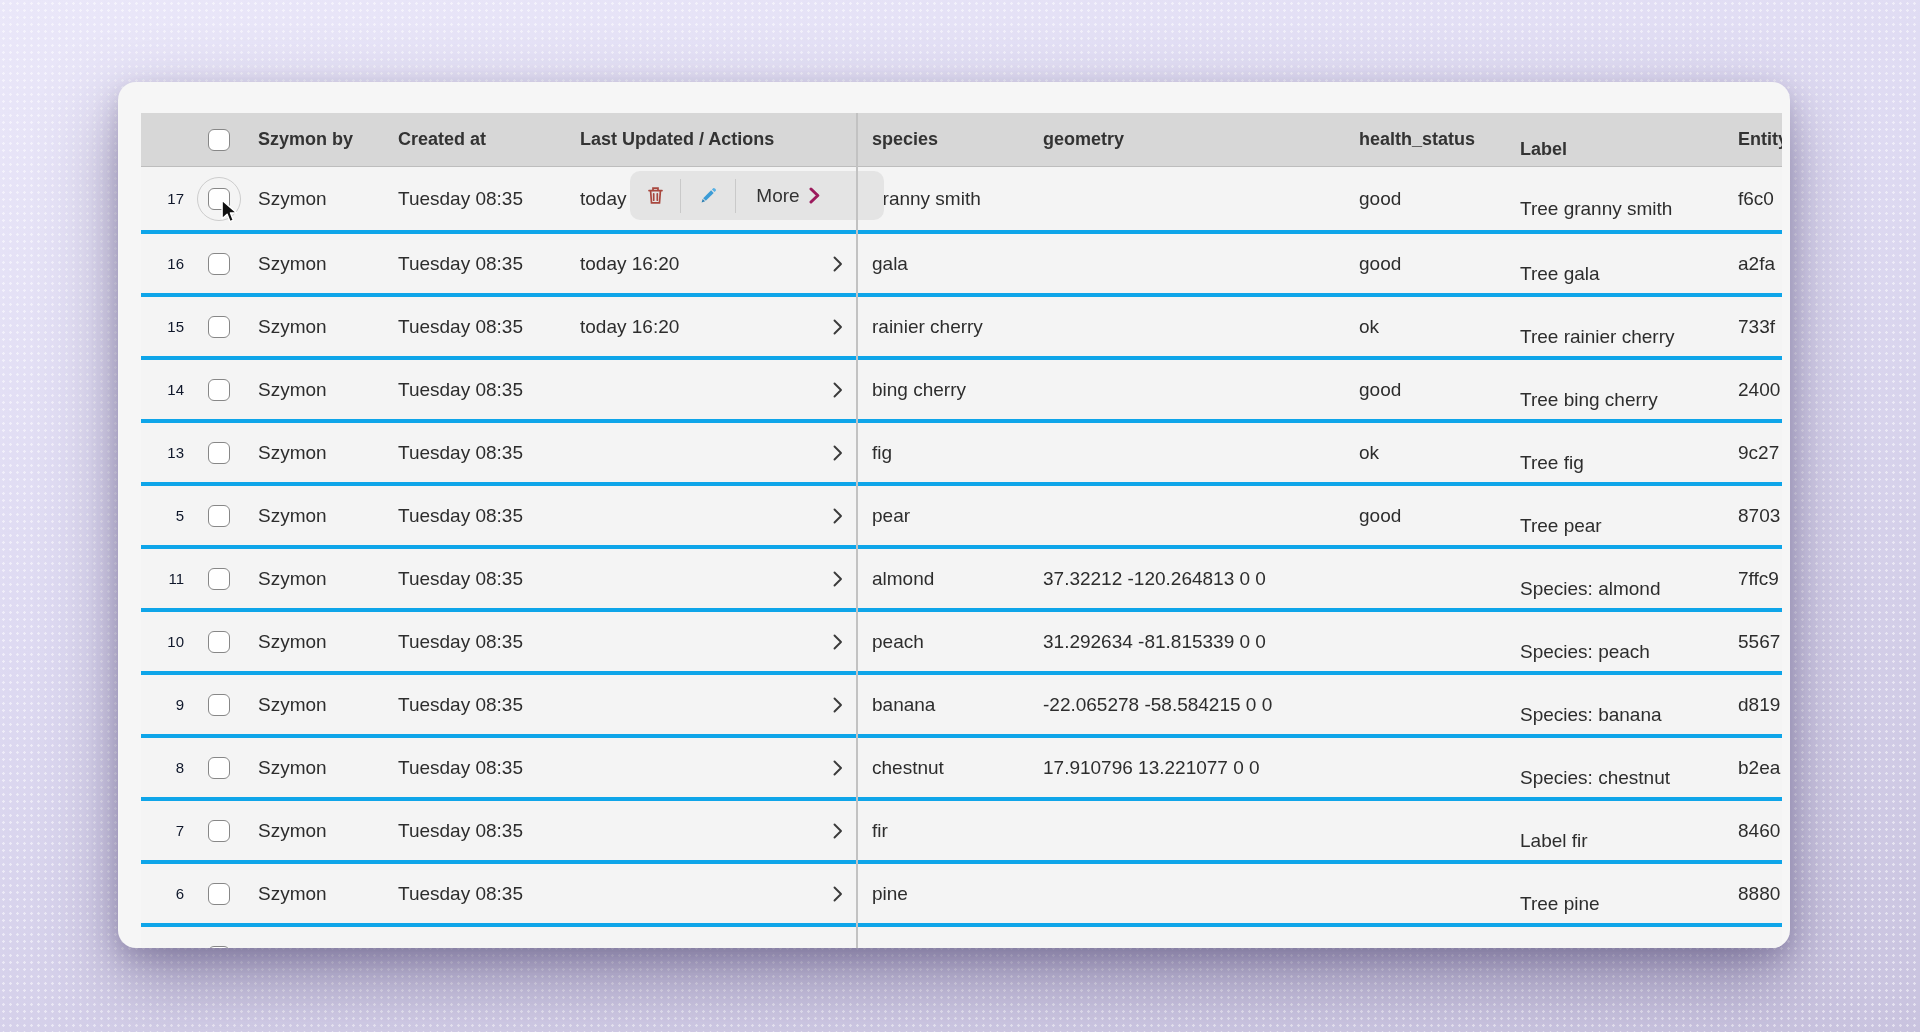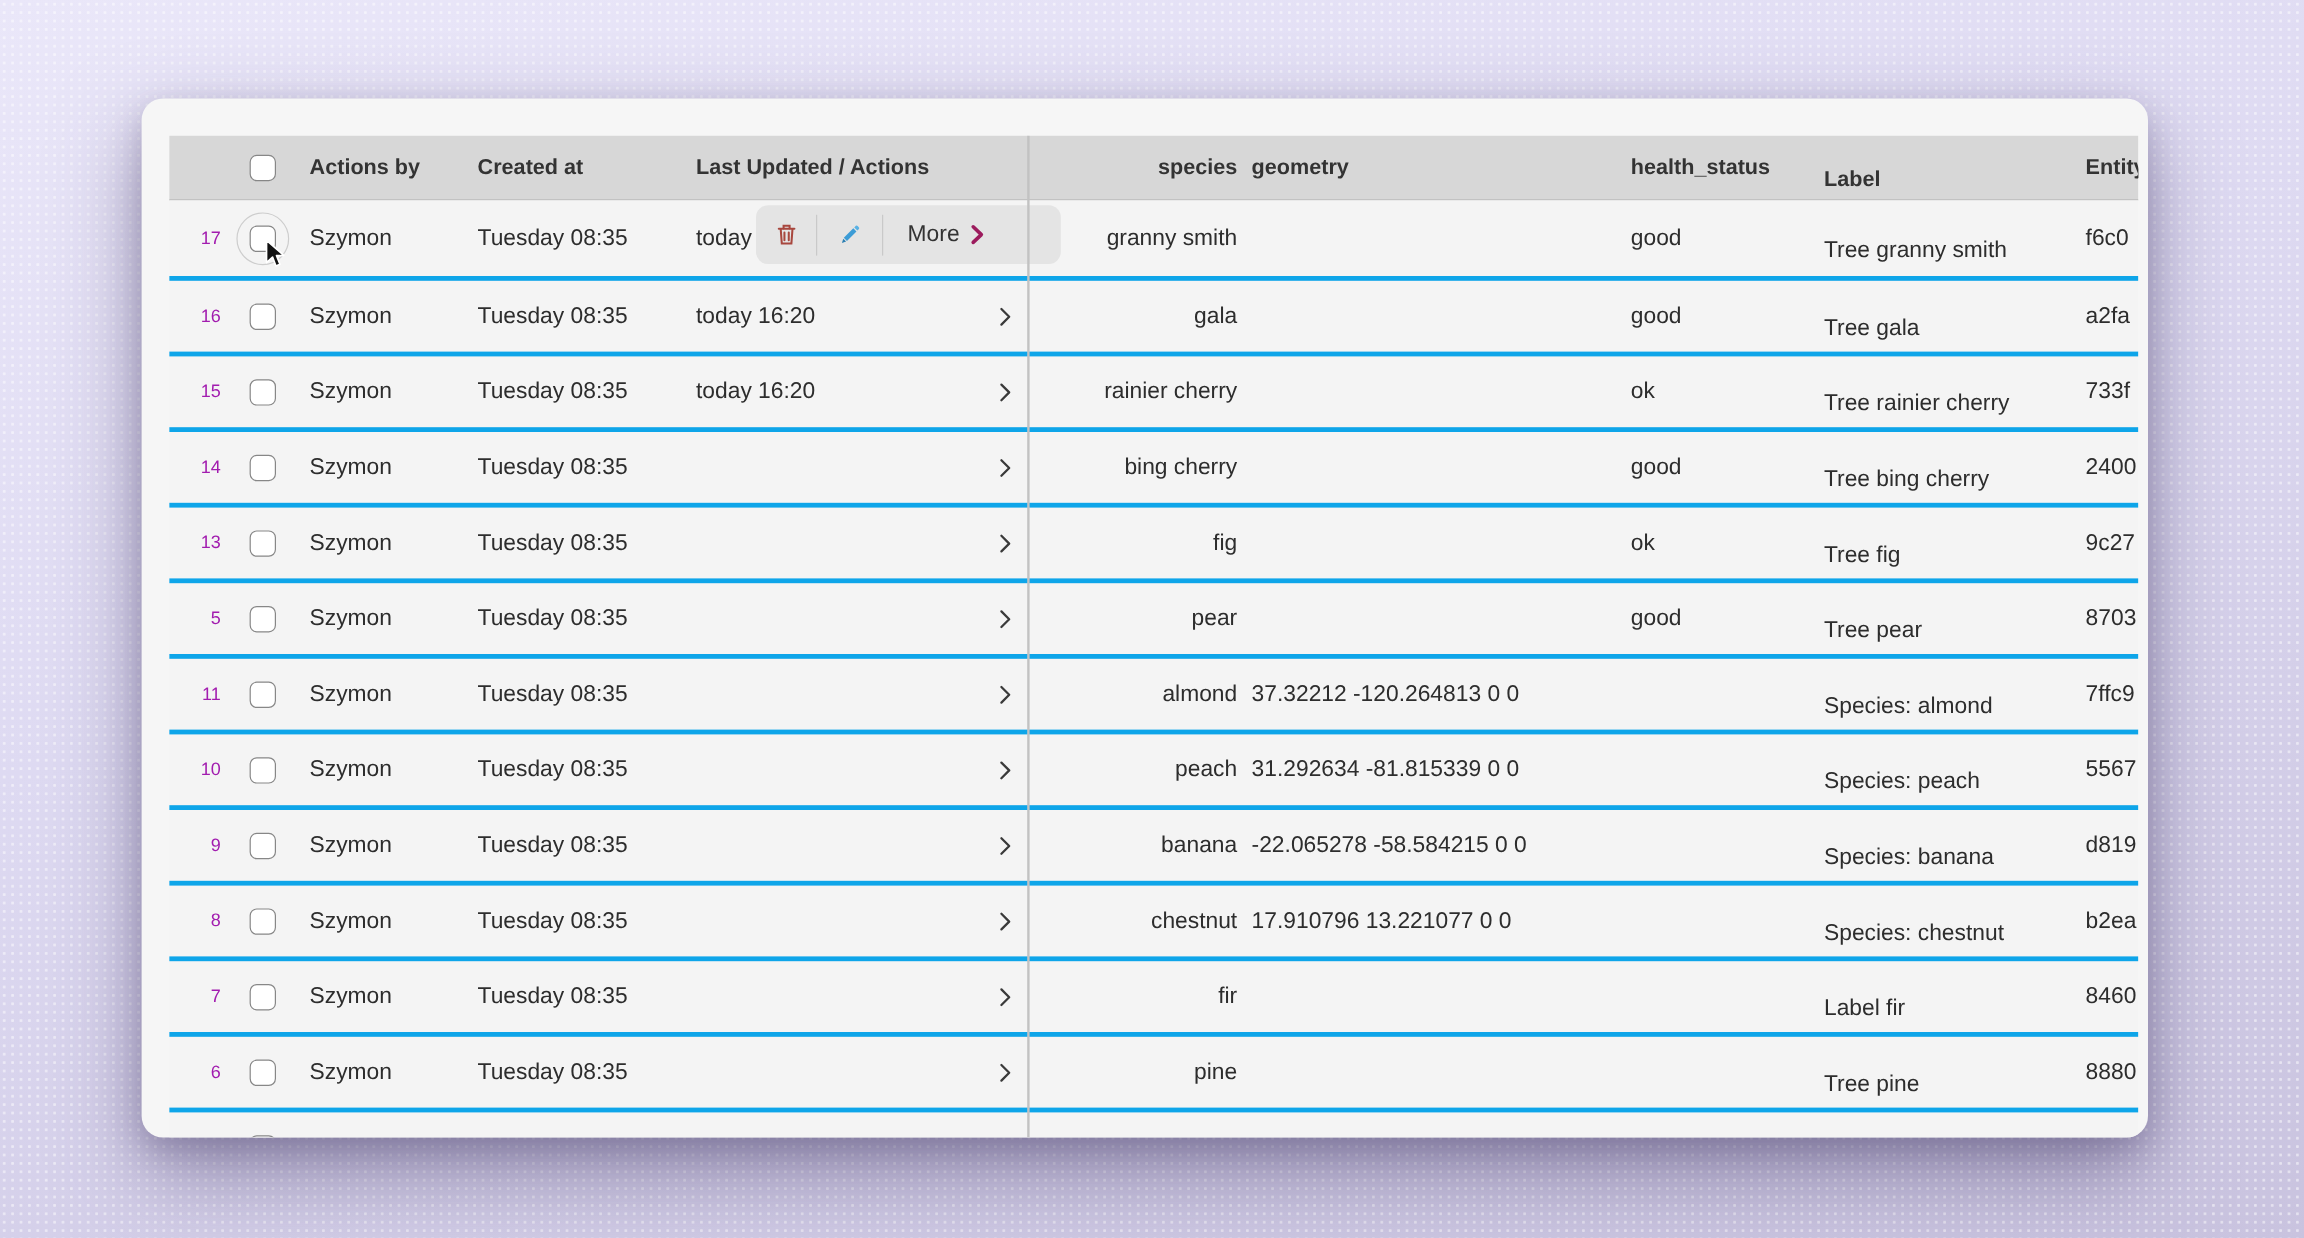--- a/index.html
+++ b/index.html
@@ -26,27 +26,27 @@
     height:54px;background:#d7d7d7;border-bottom:1px solid #bdbdbd;
     font-size:18px;font-weight:700;color:#333;box-sizing:border-box;
   }
   .row{
     height:63px;box-sizing:border-box;border-top:4px solid #0ea5e9;
     font-size:19px;color:#2d2d2d;position:relative;background:#f4f4f4;
   }
   .row:first-of-type{border-top:none;}
   .c{flex:0 0 auto;overflow:visible;}
   .col-num{width:49px;text-align:right;padding-right:6px;box-sizing:border-box;
-    font-size:15px;color:#a21caf;}
+    font-size:15px;color:#0f172a;}
   .col-check{width:58px;display:flex;align-items:center;justify-content:center;position:relative;}
   .col-createdby{width:140px;padding-left:10px;box-sizing:border-box;}
   .col-createdat{width:182px;padding-left:10px;box-sizing:border-box;}
   .col-updated{width:250px;padding-left:10px;box-sizing:border-box;}
   .col-chev{width:36px;display:flex;align-items:center;justify-content:center;}
-  .col-species{width:175px;padding-left:16px;box-sizing:border-box;text-align:right;}
+  .col-species{width:175px;padding-left:16px;box-sizing:border-box;}
   .col-geometry{width:318px;padding-left:12px;box-sizing:border-box;}
   .col-health{width:156px;padding-left:10px;box-sizing:border-box;}
   .col-label{width:220px;padding-left:15px;box-sizing:border-box;margin-top:20px;}
   .col-entity{width:300px;padding-left:13px;box-sizing:border-box;}
   .cb{
     width:22px;height:22px;border:1.6px solid #878787;border-radius:6px;
     background:#fff;box-sizing:border-box;display:block;
   }
   .ring{
     position:absolute;width:44px;height:44px;border-radius:50%;
@@ -74,21 +74,21 @@
 <body>
 
 <div class="card">
   <div class="viewport">
 
     <div class="hrow">
       <div class="c col-num"></div>
       <div class="c col-check">
         <span class="cb"></span>
       </div>
-      <div class="c col-createdby">Actions by</div>
+      <div class="c col-createdby">Szymon by</div>
       <div class="c col-createdat">Created at</div>
       <div class="c col-updated">Last Updated / Actions</div>
       <div class="c col-chev"></div>
       <div class="c col-species">species</div>
       <div class="c col-geometry">geometry</div>
       <div class="c col-health">health_status</div>
       <div class="c col-label">Label</div>
       <div class="c col-entity">Entity</div>
     </div>
 

